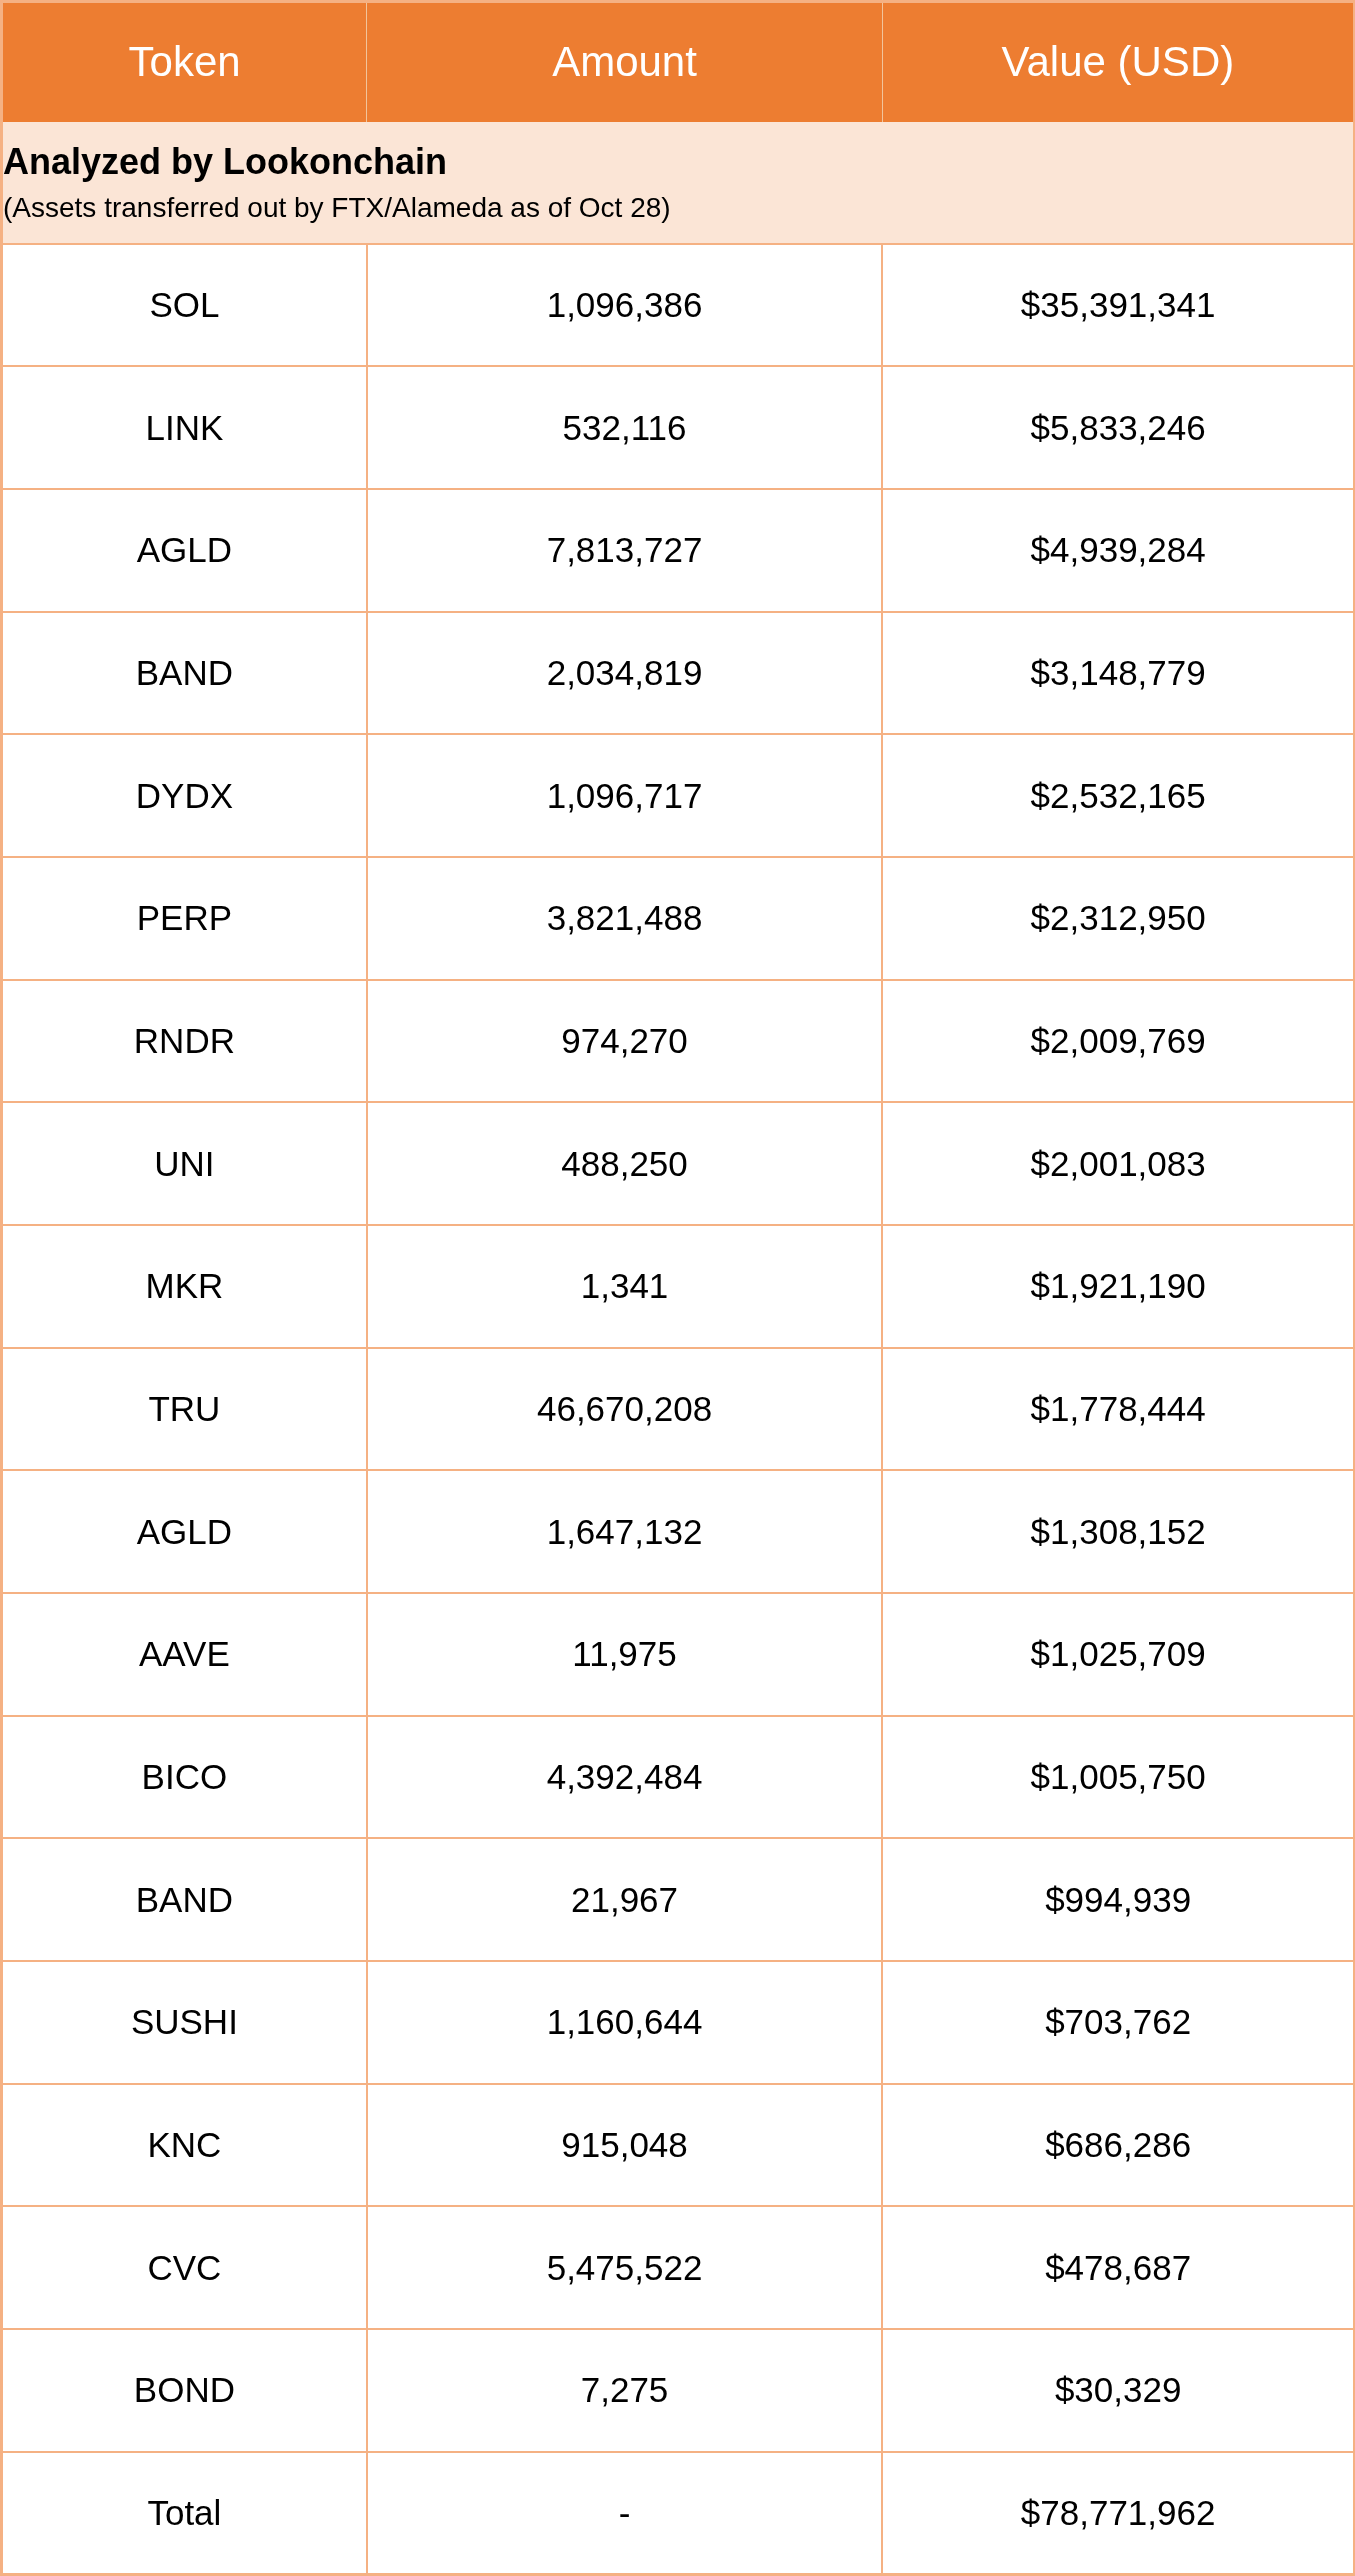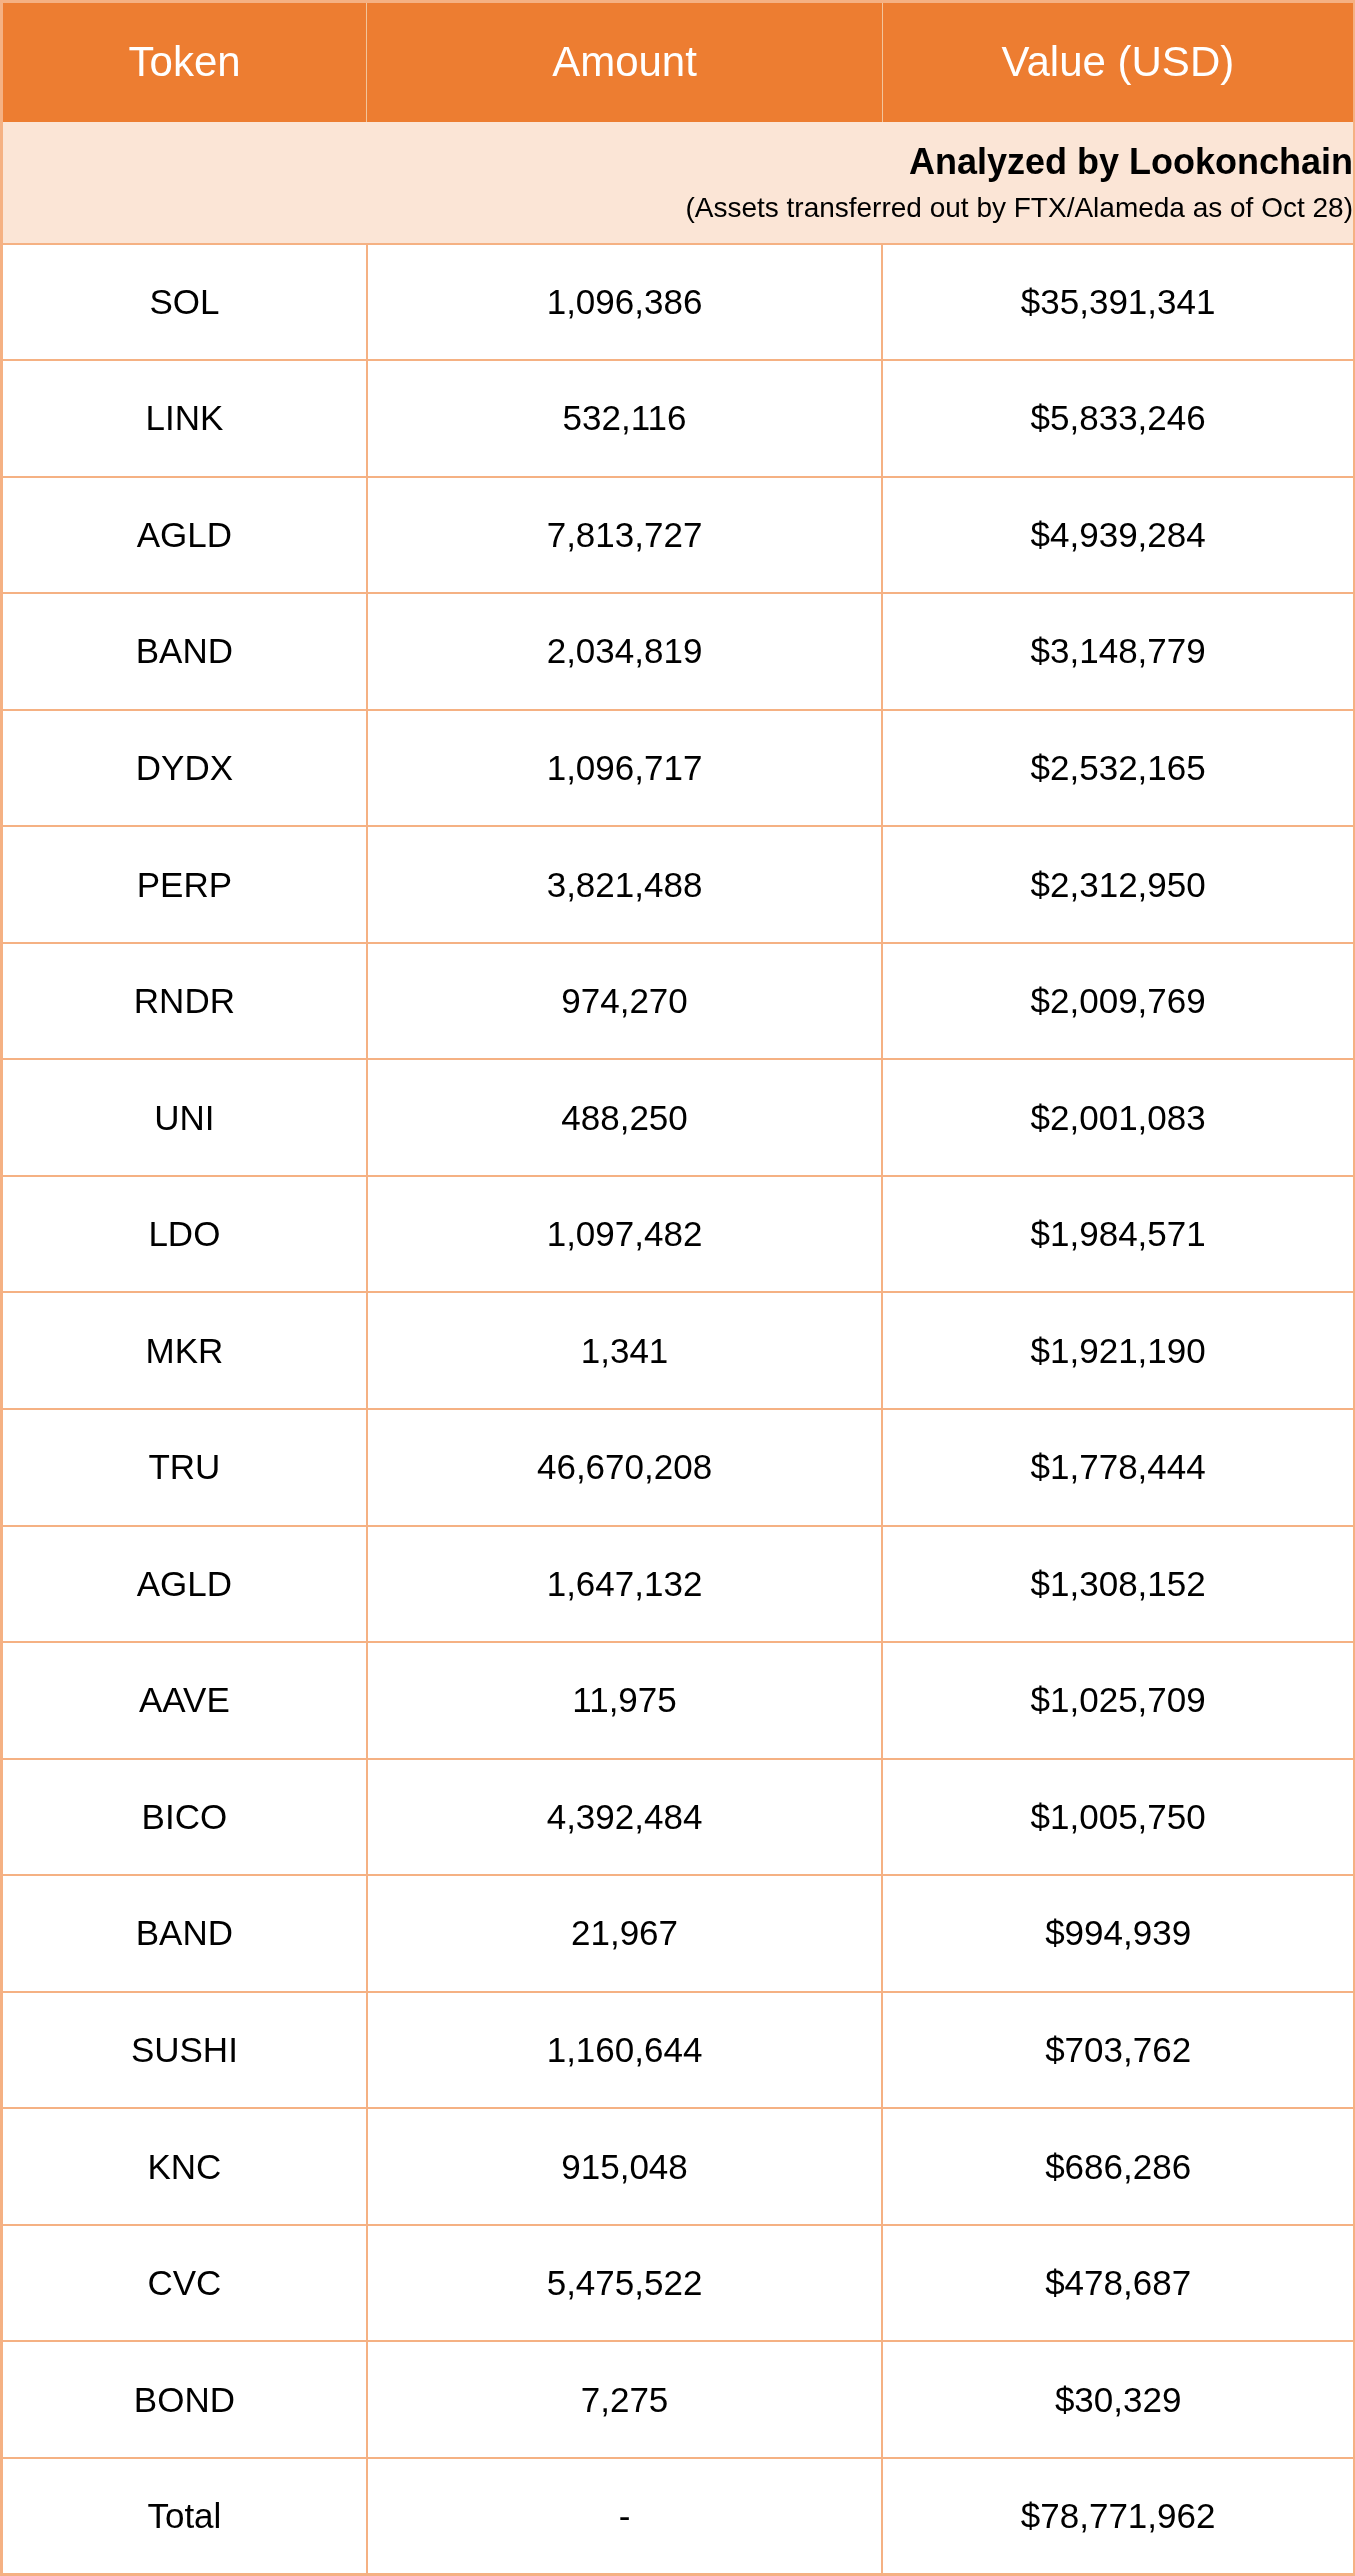--- a/index.html
+++ b/index.html
@@ -35,21 +35,21 @@
     border-top: 1.5px solid #ffffff;
     padding: 0;
   }
   tr.head-row th:first-child { border-left: 1.5px solid #ffffff; }
   tr.head-row th:last-child  { border-right: 1.5px solid #ffffff; }
   tr.head-row th + th { border-left: 1.5px solid #F2C49B; }
 
   tr.caption-row { height: 122px; }
   tr.caption-row td {
     background: #FBE5D6;
-    text-align: right;
+    text-align: left;
     vertical-align: middle;
     border-bottom: 2.3px solid #F5B183;
     padding: 0;
   }
   .caption-title {
     font-size: 36px;
     font-weight: 600;
     line-height: 1.15;
   }
   .caption-note {
@@ -127,25 +127,20 @@
       <td>RNDR</td>
       <td>974,270</td>
       <td>$2,009,769</td>
     </tr>
     <tr>
       <td>UNI</td>
       <td>488,250</td>
       <td>$2,001,083</td>
     </tr>
     <tr>
-      <td>LDO</td>
-      <td>1,097,482</td>
-      <td>$1,984,571</td>
-    </tr>
-    <tr>
       <td>MKR</td>
       <td>1,341</td>
       <td>$1,921,190</td>
     </tr>
     <tr>
       <td>TRU</td>
       <td>46,670,208</td>
       <td>$1,778,444</td>
     </tr>
     <tr>

